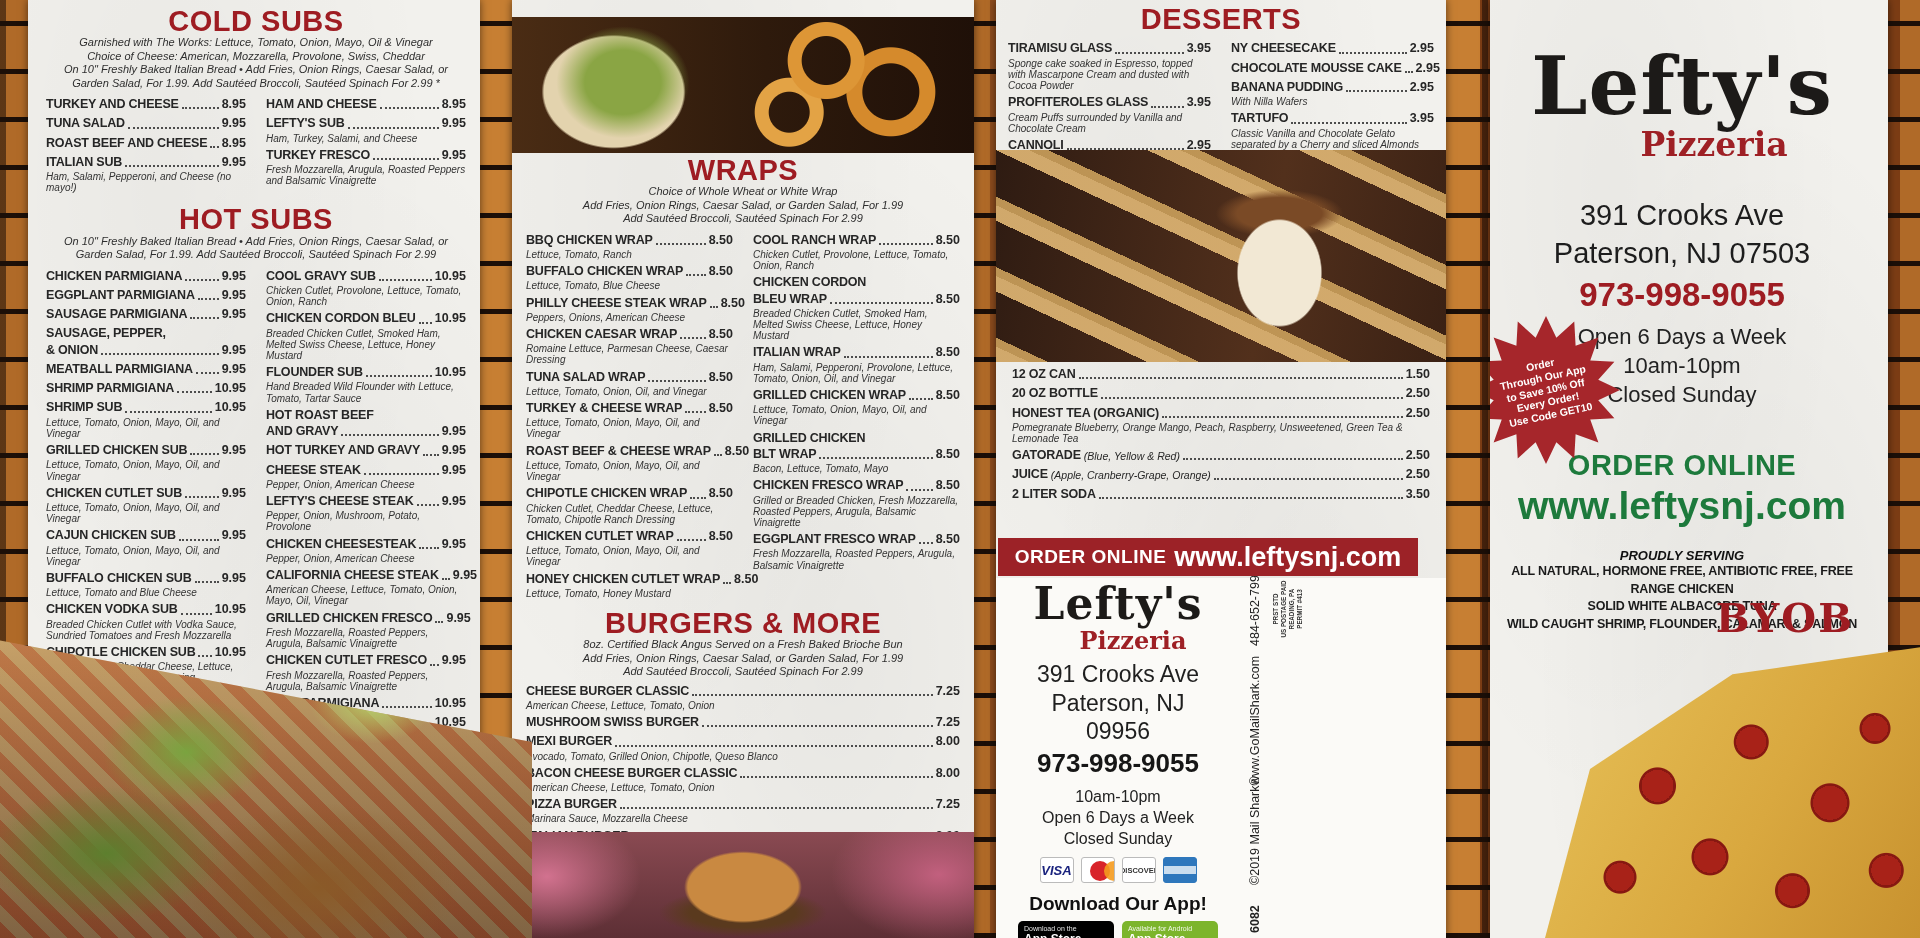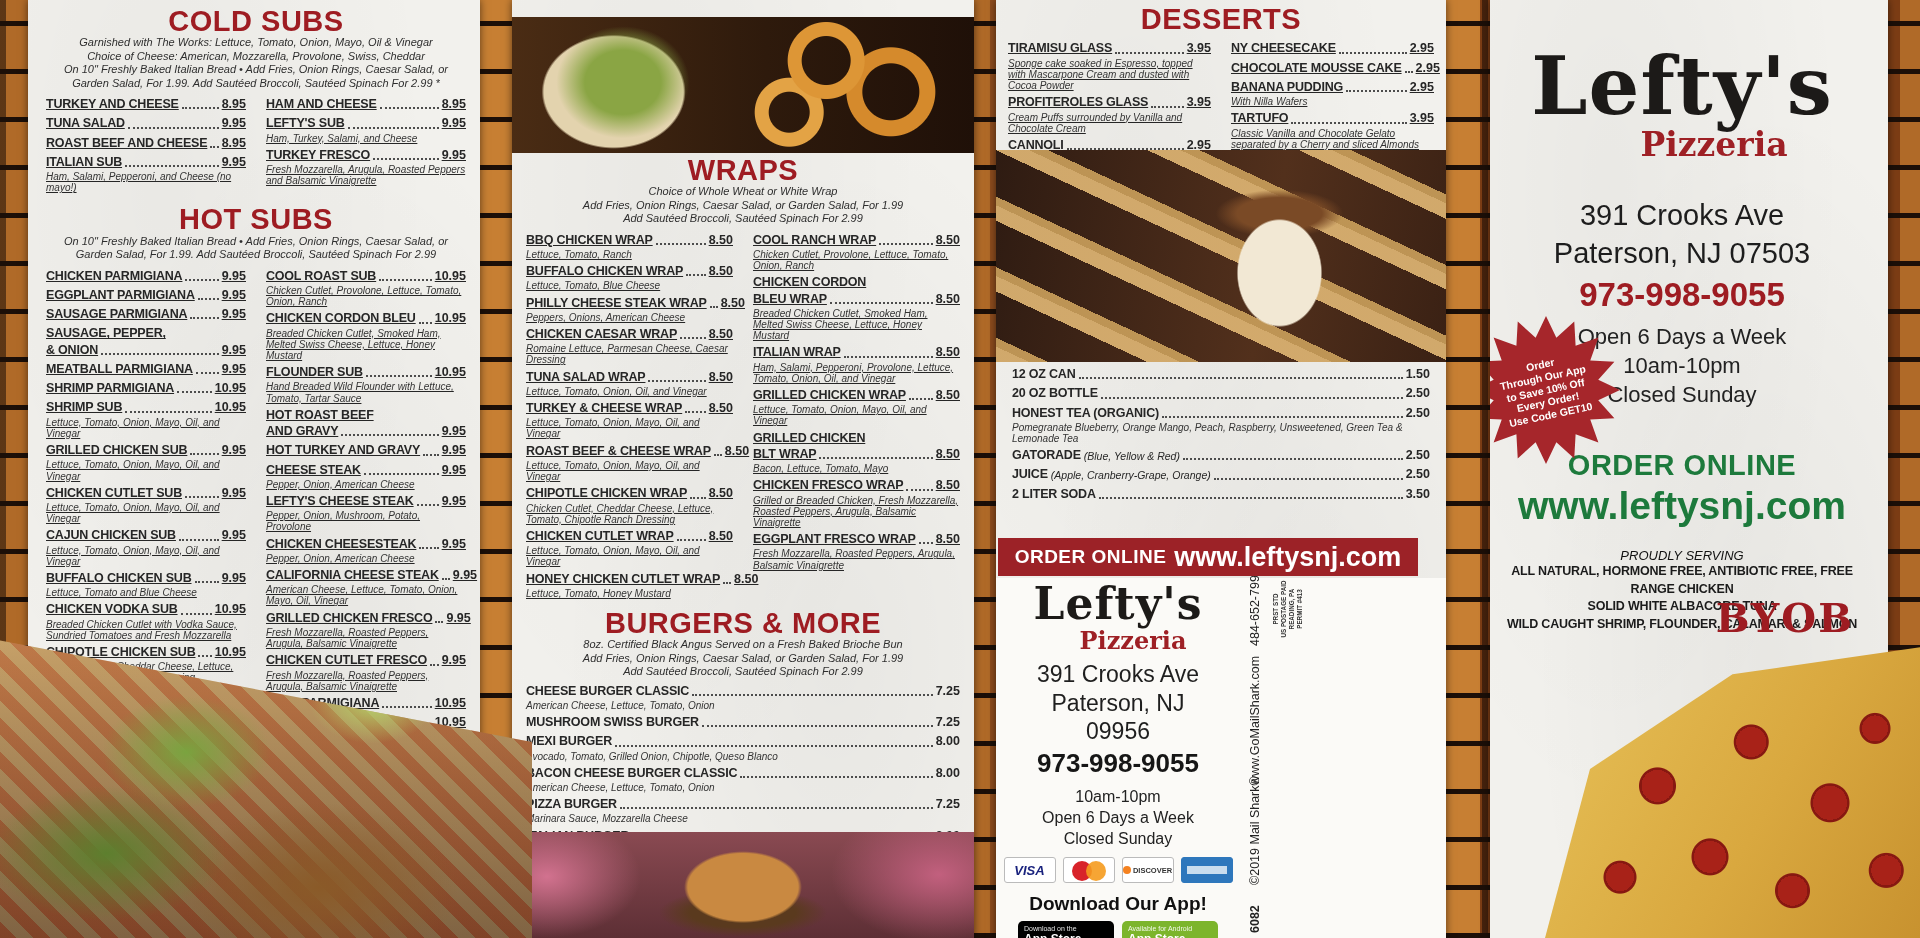--- a/index.html
+++ b/index.html
@@ -22,21 +22,21 @@
   }
   #p1 { left:28px;  width:452px; padding:6px 14px 0 18px; }
   #p2 { left:512px; width:462px; padding:17px 14px; }
   #p3 { left:996px; width:450px; }
   #p4 { left:1490px; width:398px; padding:40px 30px 0 16px; }
 
   .sec-title { text-align:center; font-weight:bold; font-size:29px; letter-spacing:.5px; color:#9e1c22; line-height:1.05; }
   .sec-notes { text-align:center; }
   .sec-notes .note-line { font-style:italic; font-size:11px; line-height:1.22; color:#2e2e2e; }
 
-  .mcols { display:flex; gap:20px; margin-top:6px;text-decoration:underline; }
+  .mcols { display:flex; gap:20px; margin-top:6px; }
   .mcol { flex:1; min-width:0; }
 
   .menu-item { margin-bottom:3px; }
   .mline { display:flex; align-items:flex-end; }
   .mi-name { font-weight:bold; font-size:12.5px; letter-spacing:-.2px; line-height:1.3; white-space:nowrap; }
   .mi-paren { font-style:italic; font-size:10.5px; margin-left:3px; white-space:nowrap; line-height:1.4; }
   .leader { flex:1; border-bottom:2px dotted #4c4c4c; margin:0 3px 3px 3px; min-width:8px; }
   .mi-price { font-weight:bold; font-size:12.5px; line-height:1.3; }
   .mi-desc { font-style:italic; font-size:10px; line-height:1.12; color:#333; margin-top:1px; }
 
@@ -107,21 +107,21 @@
   .mail-area { position:absolute; left:0; right:0; top:578px; bottom:0; background:#fbfaf7; }
   .mail-info { position:absolute; left:6px; top:4px; width:232px; text-align:center; }
   .logo-word { font-family:"DejaVu Serif", serif; font-weight:bold; color:#1c1a18; letter-spacing:1px; }
   .logo-sub  { font-family:"DejaVu Serif", serif; font-weight:bold; color:#9e2025; }
   .mail-info .logo-word { font-size:44px; line-height:1; }
   .mail-info .logo-sub  { font-size:24px; line-height:1.1; margin:2px 0 6px 30px; }
   .mail-info .addr { font-size:23px; line-height:1.24; color:#1f1f1f; }
   .mail-info .phone { font-size:26px; font-weight:bold; color:#161616; margin-top:2px; }
   .mail-info .hrs { font-size:16px; line-height:1.3; margin-top:8px; color:#222; }
   .cards { display:flex; justify-content:center; gap:7px; margin-top:8px; }
-  .card { width:52px; height:26px; border-radius:3px; border:1px solid #bbb; background:#fff; display:flex; align-items:center; justify-content:center; overflow:hidden; }
+  .card { width:34px; height:26px; border-radius:3px; border:1px solid #bbb; background:#fff; display:flex; align-items:center; justify-content:center; overflow:hidden; }
   .card.visa { color:#1a237e; font-style:italic; font-weight:bold; font-size:13px; }
   .card.mc   { position:relative; }
   .card.mc i { position:absolute; top:3px; width:20px; height:20px; border-radius:50%; }
   .card.mc .c1 { left:8px; background:#d8232a; }
   .card.mc .c2 { left:22px; background:#f59b1e; opacity:.9; }
   .card.disc { font-weight:bold; font-size:7.5px; color:#333; gap:2px; }
   .card.disc i { width:8px; height:8px; border-radius:50%; background:#f58220; display:inline-block; }
   .card.amex { background:#2e77bc; border-color:#2e77bc; }
   .card.amex i { width:40px; height:8px; background:rgba(255,255,255,.75); display:block; }
   .dl-line { font-size:19px; font-weight:bold; margin-top:10px; color:#111; }
@@ -138,21 +138,21 @@
   
   #p4 { text-align:center; }
   #p4 .logo-word { font-size:80px; line-height:1.05; margin-top:4px; }
   #p4 .logo-sub  { font-size:33px; margin:0 0 0 64px; line-height:1; }
   #p4 .addr { font-size:29px; line-height:1.3; margin-top:36px; color:#1d1d1d; }
   #p4 .phone { font-size:33px; font-weight:bold; color:#9e1c22; margin-top:4px; }
   #p4 .hrs { font-size:22px; line-height:1.32; margin-top:8px; color:#222; }
   .order-online { margin-top:40px; color:#1d7a3c; }
   .order-online .oo-label { font-size:29px; font-weight:bold; letter-spacing:.5px; }
   .order-online .oo-site  { font-size:39px; font-weight:bold; margin-top:2px; }
-  .proudly { font-style:italic; font-weight:normal; font-size:13px; margin-top:20px; color:#111; }
+  .proudly { font-style:italic; font-weight:bold; font-size:13px; margin-top:20px; color:#111; }
   .serving .note-line { font-style:normal; font-weight:bold; font-size:12.5px; line-height:1.4; letter-spacing:-.2px; color:#1b1b1b; }
   .byob { position:absolute; right:34px; top:594px; font-family:"DejaVu Serif", serif; font-weight:bold; font-size:40px; color:#9e1c22; letter-spacing:2px; z-index:7; }
   .starburst {
     position:absolute; left:-18px; top:316px; width:148px; height:148px; z-index:8;
     background:#a6262b; display:flex; align-items:center; justify-content:center;
     clip-path:polygon(100% 50%,85.3% 57%,96.2% 69.1%,79.9% 70%,85.4% 85.4%,70% 79.9%,69.1% 96.2%,57% 85.3%,50% 100%,43% 85.3%,30.9% 96.2%,30% 79.9%,14.6% 85.4%,20.1% 70%,3.8% 69.1%,14.7% 57%,0% 50%,14.7% 43%,3.8% 30.9%,20.1% 30%,14.6% 14.6%,30% 20.1%,30.9% 3.8%,43% 14.7%,50% 0%,57% 14.7%,69.1% 3.8%,70% 20.1%,85.4% 14.6%,79.9% 30%,96.2% 30.9%,85.3% 43%);
   }
   .starburst .sb-text { transform:rotate(-12deg); text-align:center; color:#fff; }
   .starburst .note-line { font-style:normal; font-size:10.5px; font-weight:bold; line-height:1.22; }
 </style>
@@ -348,21 +348,21 @@
               <span class="mi-name">CHICKEN FRANCESE SUB</span>
               <span class="leader"></span>
               <span class="mi-price">11.95</span>
             </div>
             <div class="mi-desc">Egg Dipped Chicken in Lemon Wine Sauce with Fresh Mozzarella</div>
           </div>
         </div>
       <div class="mcol">
           <div class="menu-item">
             <div class="mline">
-              <span class="mi-name">COOL ROAST SUB</span>
+              <span class="mi-name">COOL GRAVY SUB</span>
               <span class="leader"></span>
               <span class="mi-price">10.95</span>
             </div>
             <div class="mi-desc">Chicken Cutlet, Provolone, Lettuce, Tomato, Onion, Ranch</div>
           </div>
           <div class="menu-item">
             <div class="mline">
               <span class="mi-name">CHICKEN CORDON BLEU</span>
               <span class="leader"></span>
               <span class="mi-price">10.95</span>

